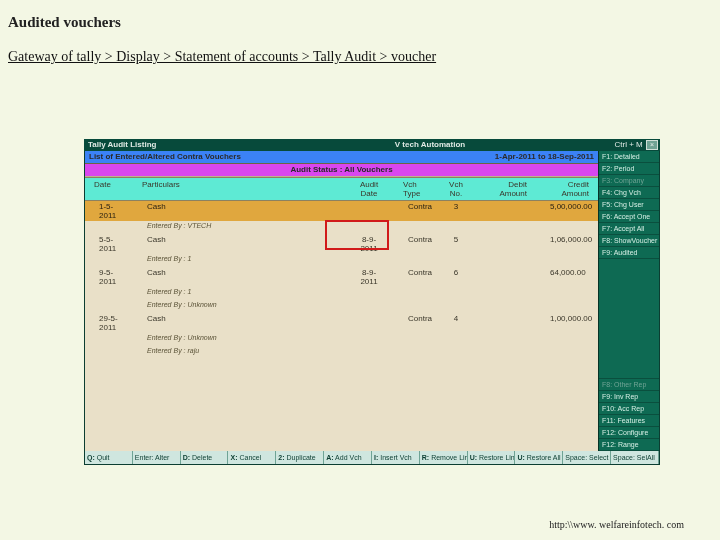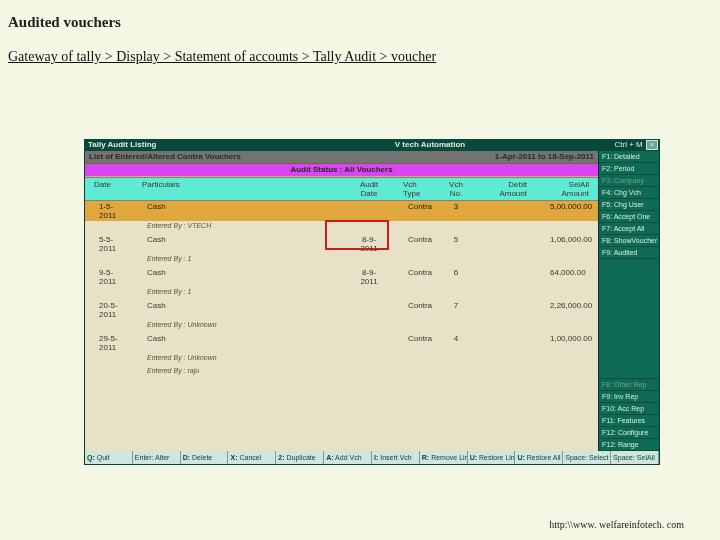--- a/index.html
+++ b/index.html
@@ -6,21 +6,21 @@
   .page-title{margin:14px 0 0 8px;font-size:15px;font-weight:bold;color:#222;}
   .breadcrumb{margin:18px 0 0 8px;font-size:14px;text-decoration:underline;color:#111;}
   .app{position:absolute;left:84px;top:139px;width:576px;height:326px;font-family:Arial,Helvetica,sans-serif;font-size:8px;color:#1a1a1a;}
   .titlebar{display:flex;align-items:flex-end;background:#074a3b;color:#dfe9e4;height:12px;line-height:12px;}
   .titlebar .tleft{flex:0 0 160px;padding-left:4px;font-weight:bold;}
   .titlebar .tcenter{flex:1;text-align:center;font-weight:bold;}
   .titlebar .tright{flex:0 0 46px;text-align:right;padding-right:2px;}
   .winbtn{display:inline-block;width:10px;height:8px;border:1px solid #cfe0d8;margin-left:1px;background:#6fa394;color:#e9f2ee;font-size:7px;line-height:8px;text-align:center;}
   .body{display:flex;height:300px;border-left:1px solid #0b3d31;border-right:1px solid #0b3d31;}
   .main{flex:1;display:flex;flex-direction:column;}
-  .subbar{display:flex;background:#737373;border-bottom:1px solid #6e6345;height:12px;line-height:12px;}
+  .subbar{display:flex;background:#3b82f6;border-bottom:1px solid #6e6345;height:12px;line-height:12px;}
   .subbar .sleft{flex:1;padding-left:4px;font-weight:bold;color:#2a2a2a;}
   .subbar .sright{flex:0 0 160px;text-align:right;padding-right:4px;font-weight:bold;color:#2a2a2a;}
   .statusbar{background:#d946ef;border-bottom:1px solid #bdb28c;height:12px;line-height:12px;text-align:center;font-weight:bold;color:#2a2a2a;}
   .tablewrap{flex:1;background:#e9e0c8;position:relative;}
   table.grid{width:100%;border-collapse:collapse;table-layout:fixed;font-size:8px;color:#3a362a;}
   table.grid th{border-top:1px solid #8c8160;border-bottom:1px solid #8c8160;padding:2px 9px;font-weight:normal;color:#3a362a;background:#5eead4;text-align:left;height:18px;vertical-align:top;}
   table.grid th.right, table.grid td.right{text-align:right;}
   table.grid th.center, table.grid td.center{text-align:center;}
   table.grid td{padding:1px 14px;height:11px;vertical-align:top;}
   tr.sel td{background:#e0a73e;color:#2b2213;}
@@ -71,21 +71,21 @@
           </colgroup>
           <thead>
             <tr>
               <th>Date</th>
               <th>Particulars</th>
               <th class="center">Audit Date</th>
               <th>Vch Type</th>
               <th class="center">Vch No.</th>
               <th class="right">Debit
 Amount</th>
-              <th class="right">SelAll
+              <th class="right">Credit
 Amount</th>
             </tr>
           </thead>
           <tbody id="tbody">
               <tr class="sel">
                 <td>1-5-2011</td>
                 <td>Cash</td>
                 <td class="center"></td>
                 <td>Contra</td>
                 <td class="center">3</td>
@@ -114,29 +114,20 @@
                 <td>Cash</td>
                 <td class="center">8-9-2011</td>
                 <td>Contra</td>
                 <td class="center">6</td>
                 <td class="right"></td>
                 <td class="right">64,000.00</td>
               </tr>
               <tr>
                 <td></td>
                 <td colspan="6" class="entby">Entered By : 1</td>
-              </tr>
-              <tr>
-                <td>20-5-2011</td>
-                <td>Cash</td>
-                <td class="center"></td>
-                <td>Contra</td>
-                <td class="center">7</td>
-                <td class="right"></td>
-                <td class="right">2,26,000.00</td>
               </tr>
               <tr>
                 <td></td>
                 <td colspan="6" class="entby">Entered By : Unknown</td>
               </tr>
               <tr>
                 <td>29-5-2011</td>
                 <td>Cash</td>
                 <td class="center"></td>
                 <td>Contra</td>

